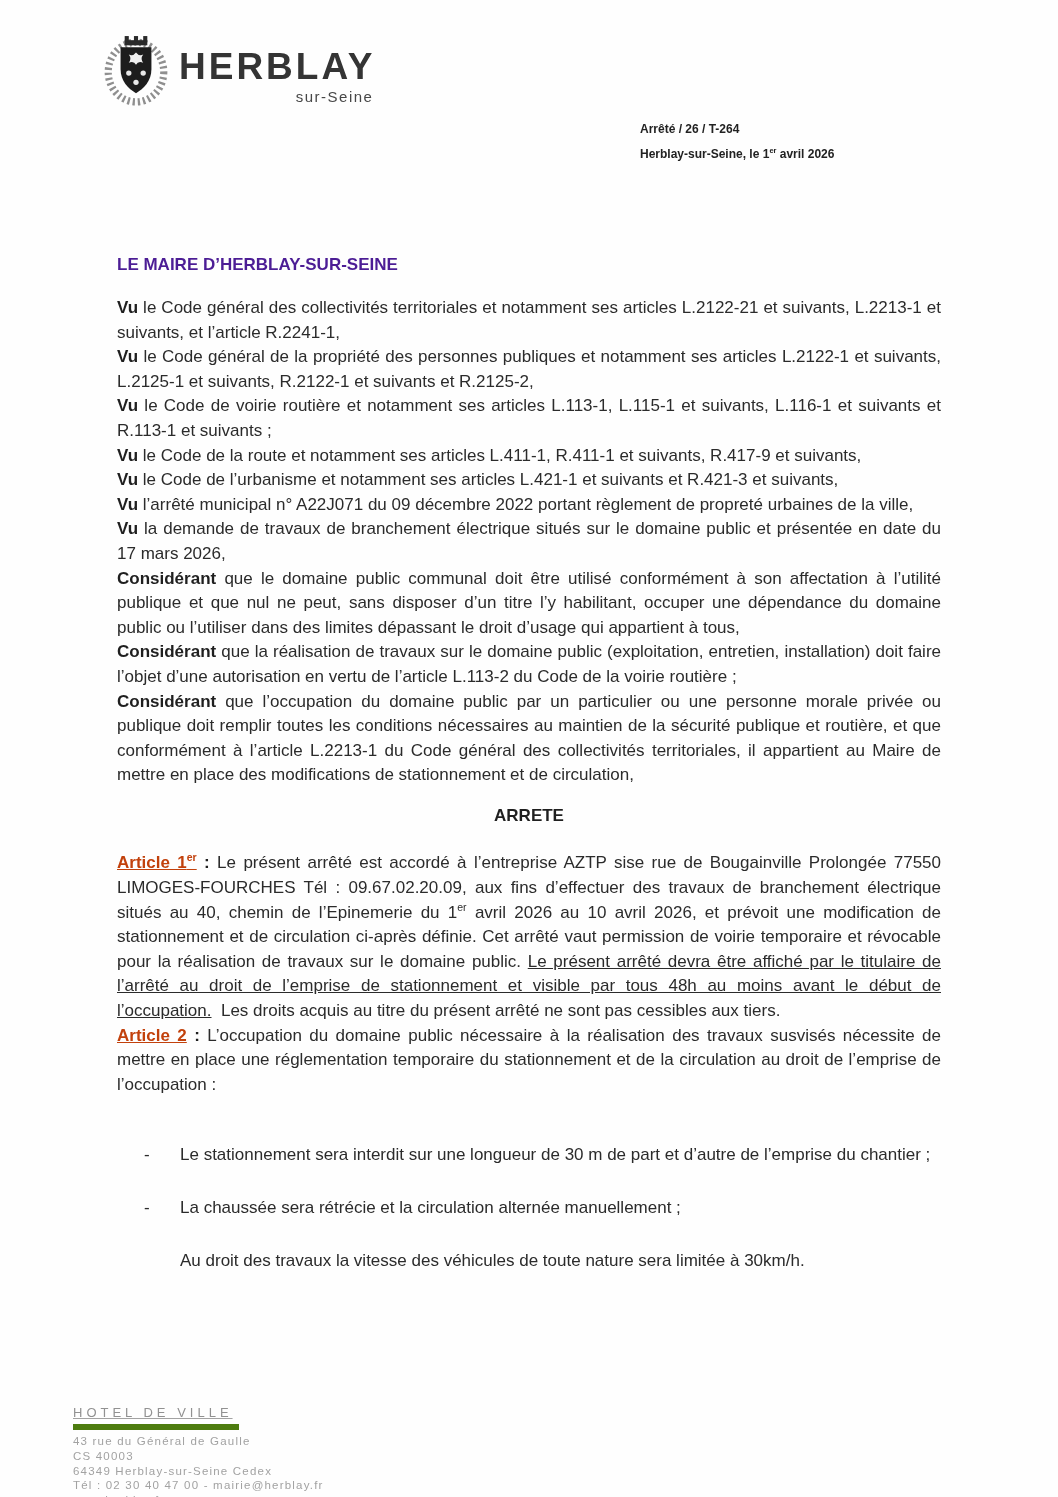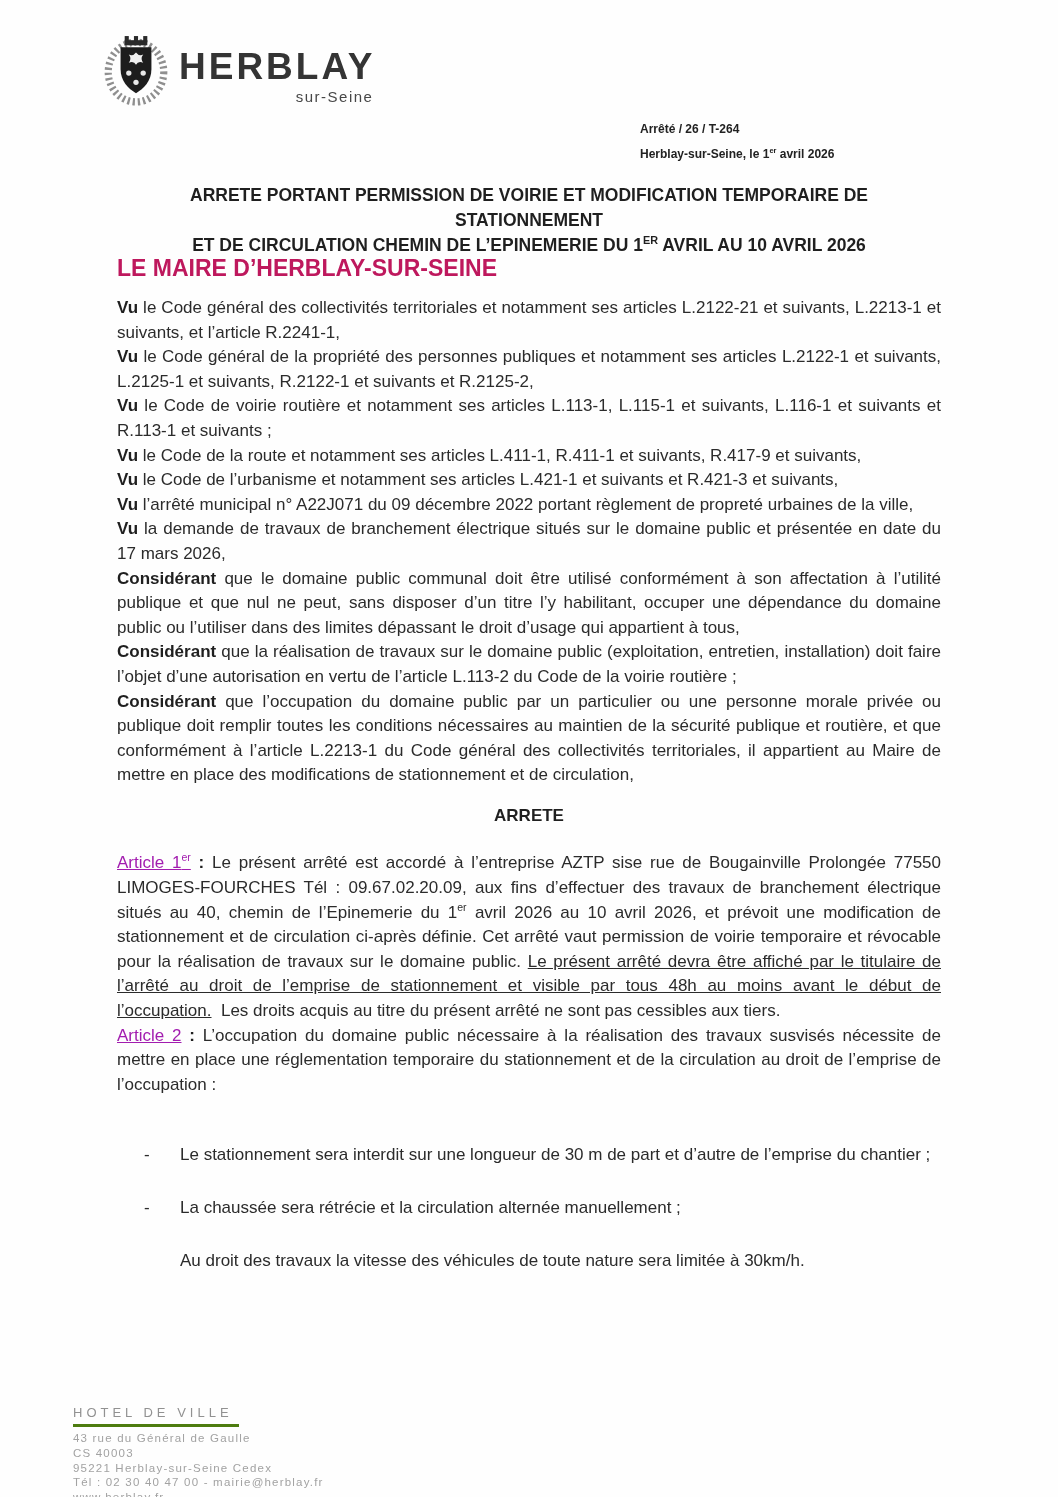--- a/index.html
+++ b/index.html
@@ -35,56 +35,56 @@
 
   
   .title-block {
     position:absolute; left:117px; top:183px; width:824px;
     text-align:center; font-weight:bold; font-size:17.5px; line-height:25px;
     color:#1f1f1f;
   }
 
   .salutation {
     position:absolute; left:117px; top:255px;
-    font-weight:bold; font-size:23px; color:#be185d;
+    font-weight:bold; font-size:17px; color:#4c1d95;
   }
 
   
   .body-block {
     position:absolute; left:117px; top:296px; width:824px;
     font-size:17px; line-height:24.6px; text-align:justify;
   }
   .recital { margin:0; }
   .lead { font-weight:bold; color:#1f1f1f; }
   .arrete-heading {
     text-align:center; font-weight:bold; color:#1f1f1f;
     margin-top:16px; margin-bottom:23px;
   }
   .article-para { margin:0; }
-  .article-label { font-weight:normal; text-decoration:underline; color:#a21caf; }
+  .article-label { font-weight:bold; text-decoration:underline; color:#c2410c; }
   .article-sep { font-weight:bold; color:#1f1f1f; }
   .u { text-decoration:underline; }
   sup { font-size:0.62em; vertical-align:super; line-height:0; }
 
   .bullets { margin-top:46px; }
   .bullet-row { display:flex; margin-bottom:28px; }
   .bullet-row:last-child { margin-bottom:17px; }
   .bullet-marker { flex:none; width:36px; margin-left:27px; }
   .bullet-text { flex:1; text-align:justify; }
   .bullet-nomark { margin-left:63px; }
 
   
   .footer {
     position:absolute; left:73px; top:1403px;
     color:#a2a2a2;
   }
   .footer-head {
     width:166px;
-    border-bottom:3px solid #4d7c0f;
-    padding-bottom:3px; margin-bottom:4px;
+    border-bottom:6px solid #4d7c0f;
+    padding-bottom:3px; margin-bottom:4px;text-decoration:underline;
   }
   .footer-title {
     font-size:13px; letter-spacing:4px; color:#919191; white-space:nowrap;
   }
   .footer-line {
     font-size:11.5px; line-height:14.8px; letter-spacing:1.2px;
   }
 </style>
 </head>
 <body>
@@ -108,24 +108,20 @@
       <div class="wordmark">HERBLAY</div>
       <div class="tagline">sur-Seine</div>
     </div>
   </div>
 
   <div class="ref-block">
     <div>Arrêté / 26 / T-264</div>
     <div><span>Herblay-sur-Seine, le 1</span><sup>er</sup><span> avril 2026</span></div>
   </div>
 
-  <div class="title-block">
-    <div>ARRETE PORTANT PERMISSION DE VOIRIE ET MODIFICATION TEMPORAIRE DE STATIONNEMENT</div>
-    <div><span>ET DE CIRCULATION CHEMIN DE L’EPINEMERIE DU 1</span><sup>ER</sup><span> AVRIL AU 10 AVRIL 2026</span></div>
-  </div>
 
   <div class="salutation">LE MAIRE D’HERBLAY-SUR-SEINE</div>
 
   <div class="body-block">
 
     <p class="recital"><span class="lead">Vu</span><span> le Code général des collectivités territoriales et notamment ses articles L.2122-21 et suivants, L.2213-1 et suivants, et l’article R.2241-1,</span></p>
     <p class="recital"><span class="lead">Vu</span><span> le Code général de la propriété des personnes publiques et notamment ses articles L.2122-1 et suivants, L.2125-1 et suivants, R.2122-1 et suivants et R.2125-2,</span></p>
     <p class="recital"><span class="lead">Vu</span><span> le Code de voirie routière et notamment ses articles L.113-1, L.115-1 et suivants, L.116-1 et suivants et R.113-1 et suivants ;</span></p>
     <p class="recital"><span class="lead">Vu</span><span> le Code de la route et notamment ses articles L.411-1, R.411-1 et suivants, R.417-9 et suivants,</span></p>
     <p class="recital"><span class="lead">Vu</span><span> le Code de l’urbanisme et notamment ses articles L.421-1 et suivants et R.421-3 et suivants,</span></p>
@@ -156,18 +152,18 @@
     </div>
 
   </div>
 
   <div class="footer">
     <div class="footer-head">
       <span class="footer-title">HOTEL DE VILLE</span>
     </div>
     <div class="footer-line">43 rue du Général de Gaulle</div>
     <div class="footer-line">CS 40003</div>
-    <div class="footer-line">95221 Herblay-sur-Seine Cedex</div>
+    <div class="footer-line">64349 Herblay-sur-Seine Cedex</div>
     <div class="footer-line">Tél : 02 30 40 47 00 - mairie@herblay.fr</div>
     <div class="footer-line">www.herblay.fr</div>
   </div>
 
 </div>
 
 </body></html>

